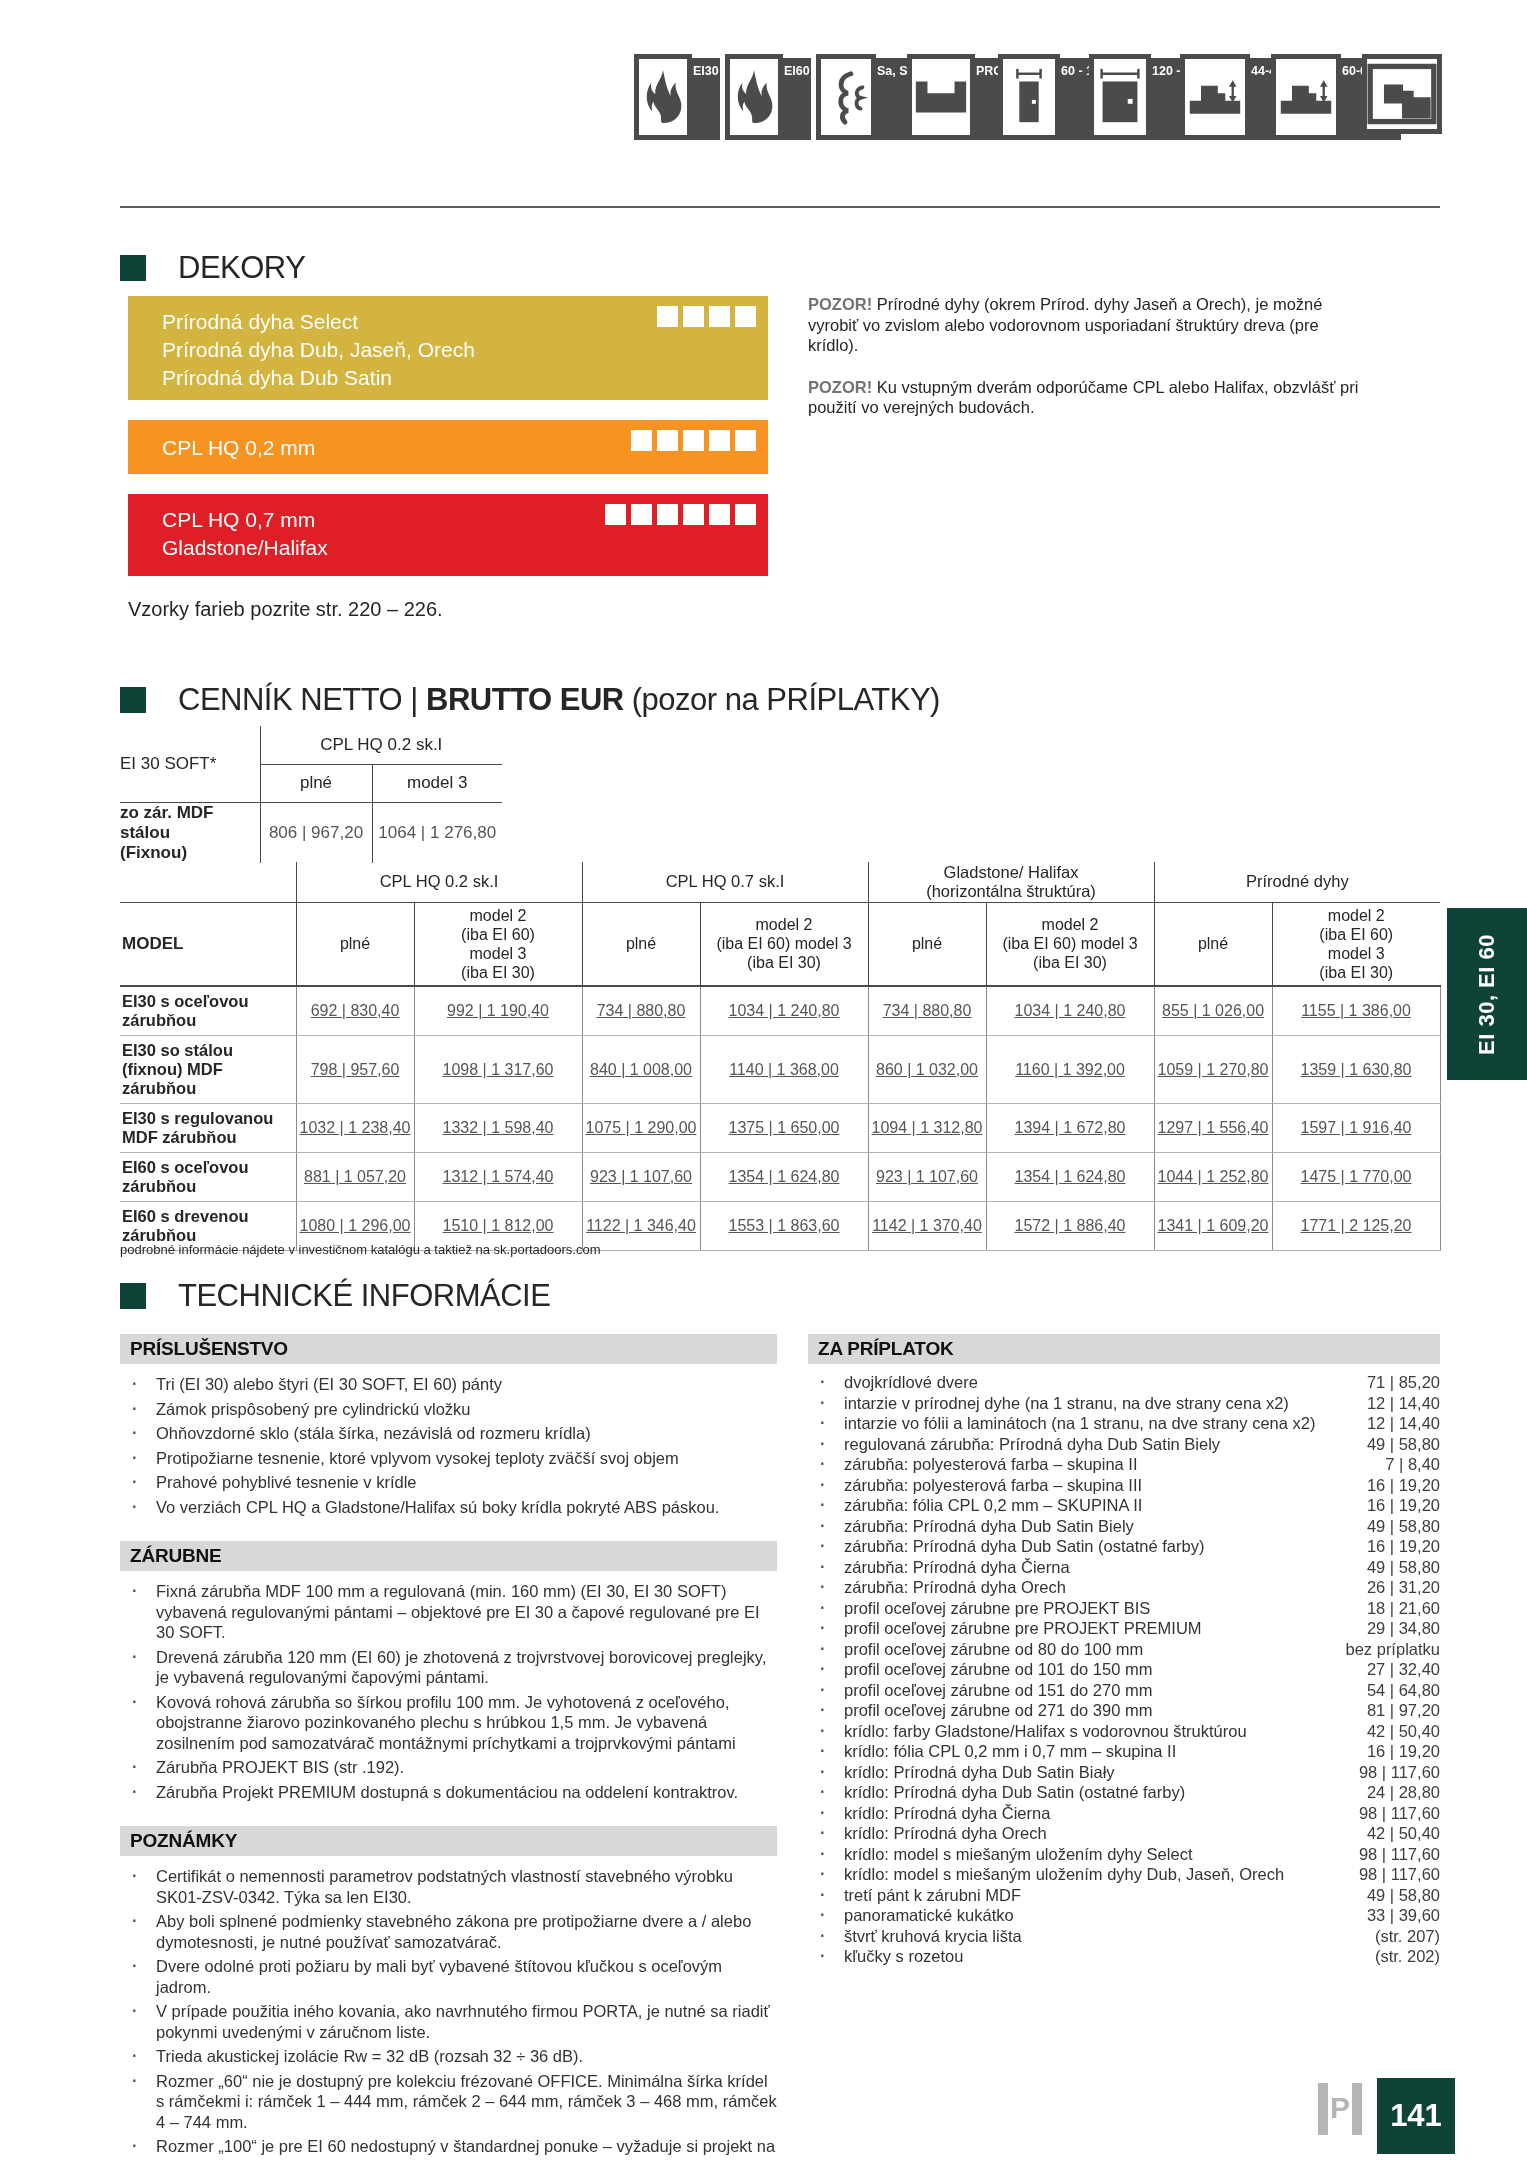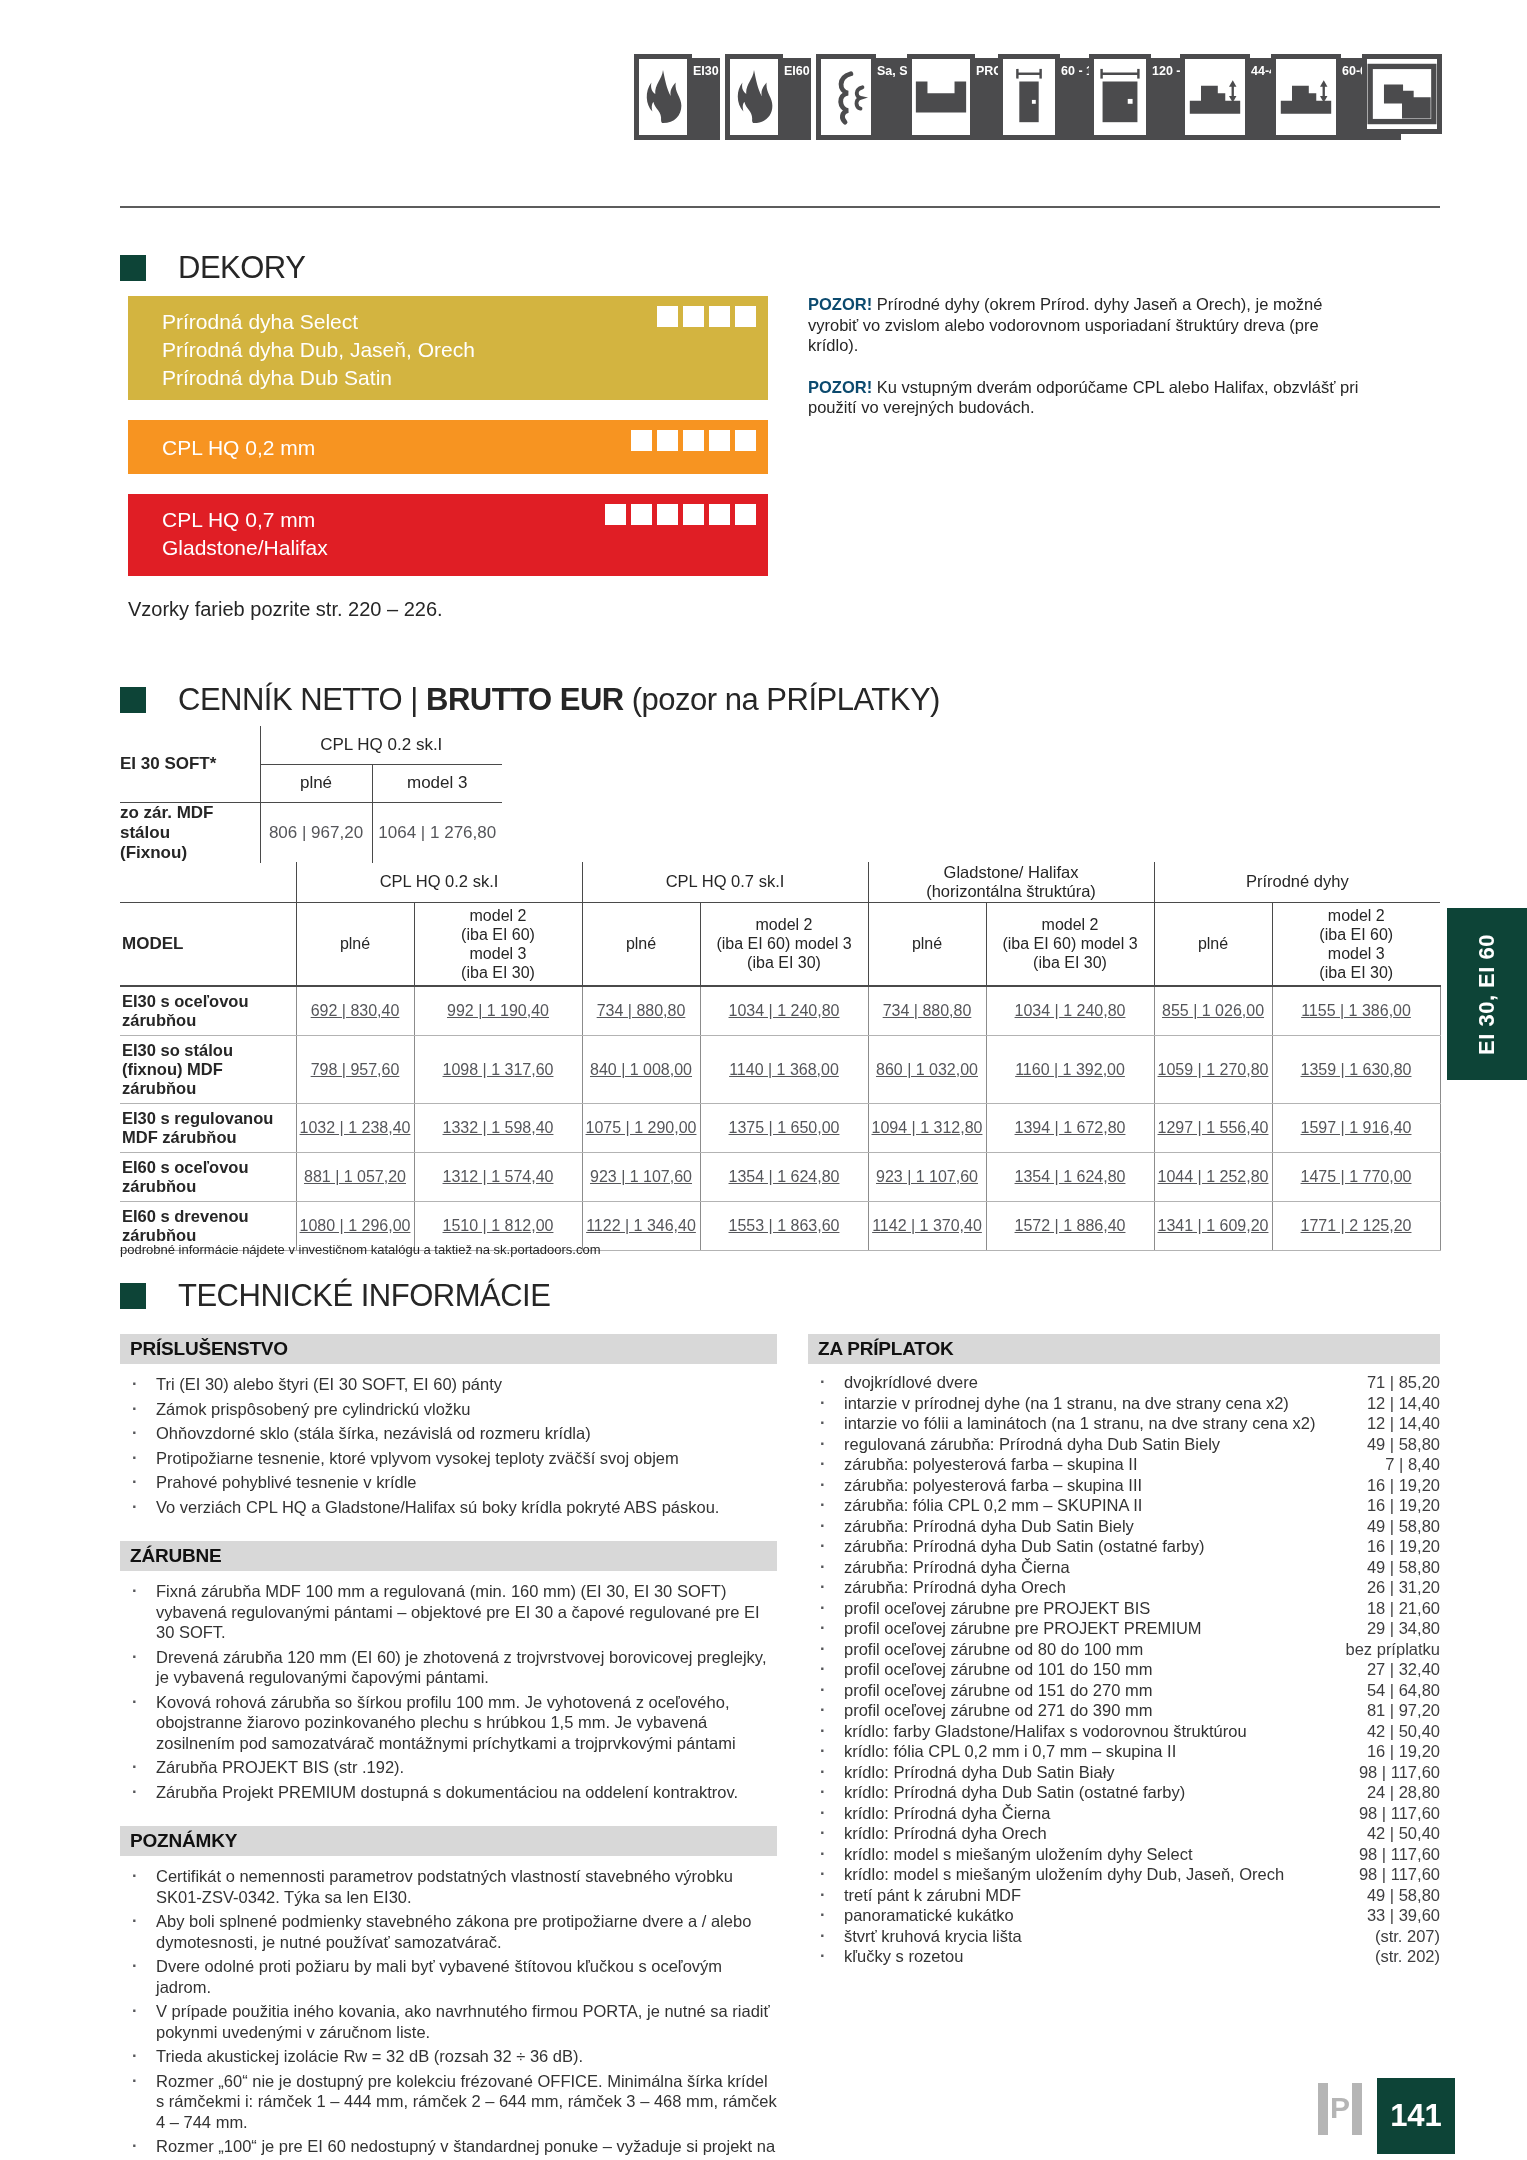--- a/index.html
+++ b/index.html
@@ -32,26 +32,26 @@
   .bar-red { background:#e01e25; height:82px; }
   .bar-lines { padding:12px 0 0 34px; font-size:21px; line-height:28px; }
   .bar-orange .bar-lines { padding-top:14px; }
   .bar-squares { position:absolute; top:10px; right:12px; display:flex; gap:5px; }
   .sq { width:21px; height:21px; background:#fff; display:block; }
   .vzorky { position:absolute; top:598px; left:128px; font-size:20px; color:#262626; }
 
   
   .warnings { position:absolute; top:294px; left:808px; width:560px; font-size:16.5px; line-height:20.5px; }
   .warnings p { margin-bottom:21px; }
-  .pozor { color:#0c4a6e; font-weight:bold; }
+  .pozor { color:#737373; font-weight:bold; }
 
   
   .soft-table { position:absolute; top:726px; left:120px; border-collapse:collapse; table-layout:fixed; }
   .soft-table td, .soft-table th { font-size:17px; text-align:center; vertical-align:middle; }
-  .st-corner { font-weight:bold; text-align:left !important; border-bottom:1.5px solid #4a4a4a; }
+  .st-corner { font-weight:normal; text-align:left !important; border-bottom:1.5px solid #4a4a4a; }
   .st-group { border-left:1.5px solid #4a4a4a; border-bottom:1.5px solid #4a4a4a; height:38px; }
   .st-sub { border-left:1.5px solid #4a4a4a; border-bottom:1.5px solid #4a4a4a; height:38px; }
   .st-label { font-weight:bold; text-align:left !important; white-space:pre-line; line-height:20px; }
   .st-val { border-left:1.5px solid #4a4a4a; color:#55565a; height:52px; }
 
   .main-table { position:absolute; top:862px; left:120px; width:1320px; border-collapse:collapse; table-layout:fixed; }
   .main-table td, .main-table th { font-size:16px; text-align:center; vertical-align:middle; }
   .mt-groups td { border-left:1.5px solid #4a4a4a; border-bottom:1.5px solid #4a4a4a; height:40px;
                   font-size:16.5px; white-space:pre-line; line-height:19px; }
   .mt-groups td:first-child { border-left:none; }

